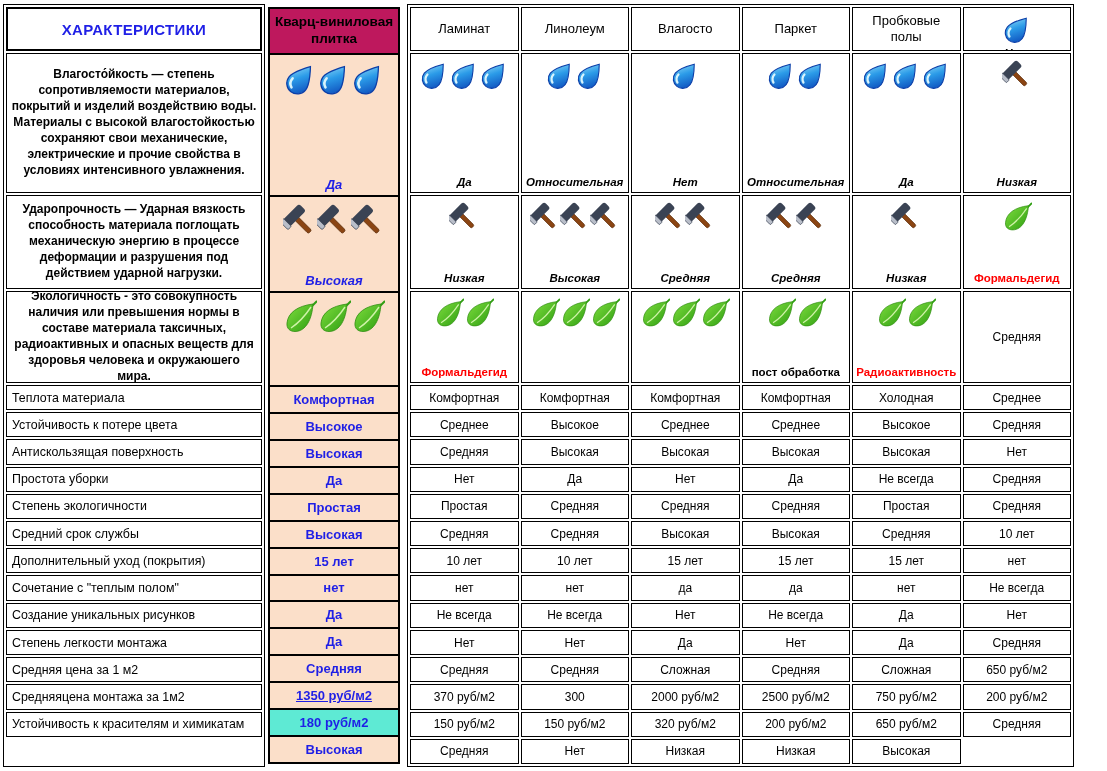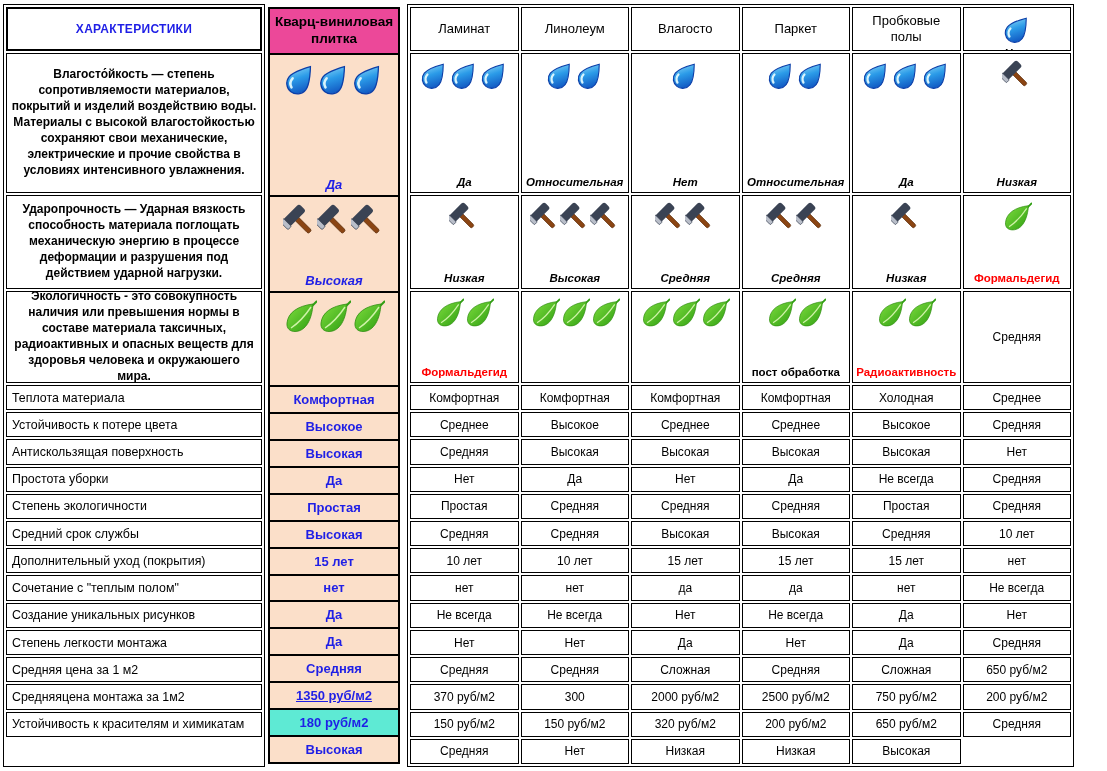--- a/index.html
+++ b/index.html
@@ -27,21 +27,21 @@
   }
   .right-table{
     left:410px;width:661px;
     grid-template-columns:repeat(6,1fr);
     column-gap:2px;
     outline:1px solid #000;outline-offset:2px;
   }
 
   
   .lt-cell{border:1px solid #000;background:#fff;display:flex;align-items:center;overflow:hidden;}
-  .lt-header{border-width:2px;justify-content:center;font-weight:bold;font-size:12px;letter-spacing:.3px;}
+  .lt-header{border-width:2px;justify-content:center;font-weight:bold;font-size:15px;letter-spacing:.3px;}
   .lt-desc{justify-content:center;text-align:center;font-weight:bold;font-size:12px;line-height:1.33;padding:2px 3px;}
   .lt-label{font-weight:normal;font-size:12.4px;padding-left:5px;white-space:nowrap;}
 
   
   .kv-cell{display:flex;align-items:center;justify-content:center;overflow:hidden;}
   .kv-header{font-weight:bold;font-size:13.5px;text-align:center;line-height:1.25;padding:1px 4px;}
   .kv-value{font-weight:bold;font-size:13px;}
   .kv-icon-cell{flex-direction:column;justify-content:space-between;padding:7px 0 3px;}
 
   
@@ -92,21 +92,21 @@
       <div class="lt-cell lt-label">Средний срок службы</div>
       <div class="lt-cell lt-label">Дополнительный уход (покрытия)</div>
       <div class="lt-cell lt-label">Сочетание с "теплым полом"</div>
       <div class="lt-cell lt-label">Создание уникальных рисунков</div>
       <div class="lt-cell lt-label">Степень легкости монтажа</div>
       <div class="lt-cell lt-label">Средняя цена за 1 м2</div>
       <div class="lt-cell lt-label">Средняяцена монтажа за 1м2</div>
       <div class="lt-cell lt-label">Устойчивость к красителям и химикатам</div>
     </section>
   <section id="kvCol" class="kv-col">
-      <div class="kv-cell kv-header" style="background: #ec4899;">Кварц-виниловая плитка</div>
+      <div class="kv-cell kv-header" style="background: #be185d;">Кварц-виниловая плитка</div>
       <div class="kv-cell kv-icon-cell" style="background: rgb(251, 223, 201);">
         <div class="icons">
           <svg viewBox="0 0 32 34">
             <g transform="rotate(38 16 17)">
               <path d="M16,1 C16,1 6,14 6,21 a10,10 0 0 0 20,0 C26,14 16,1 16,1 Z" fill="url(#dropGrad)" stroke="#0B3EA8" stroke-width="1.2"></path>
               <path d="M9.5,20 a7.5,7.5 0 0 0 4.5,7.5" stroke="#D8F3FC" stroke-width="2.4" fill="none" stroke-linecap="round"></path>
             </g>
           </svg>
           <svg viewBox="0 0 32 34">
             <g transform="rotate(38 16 17)">

